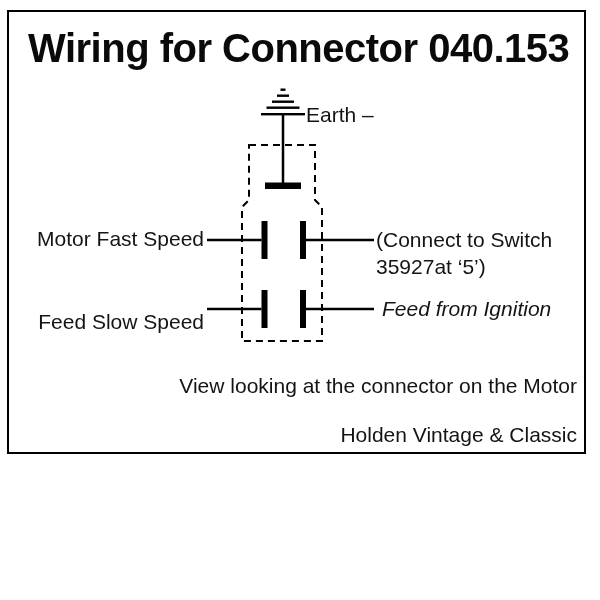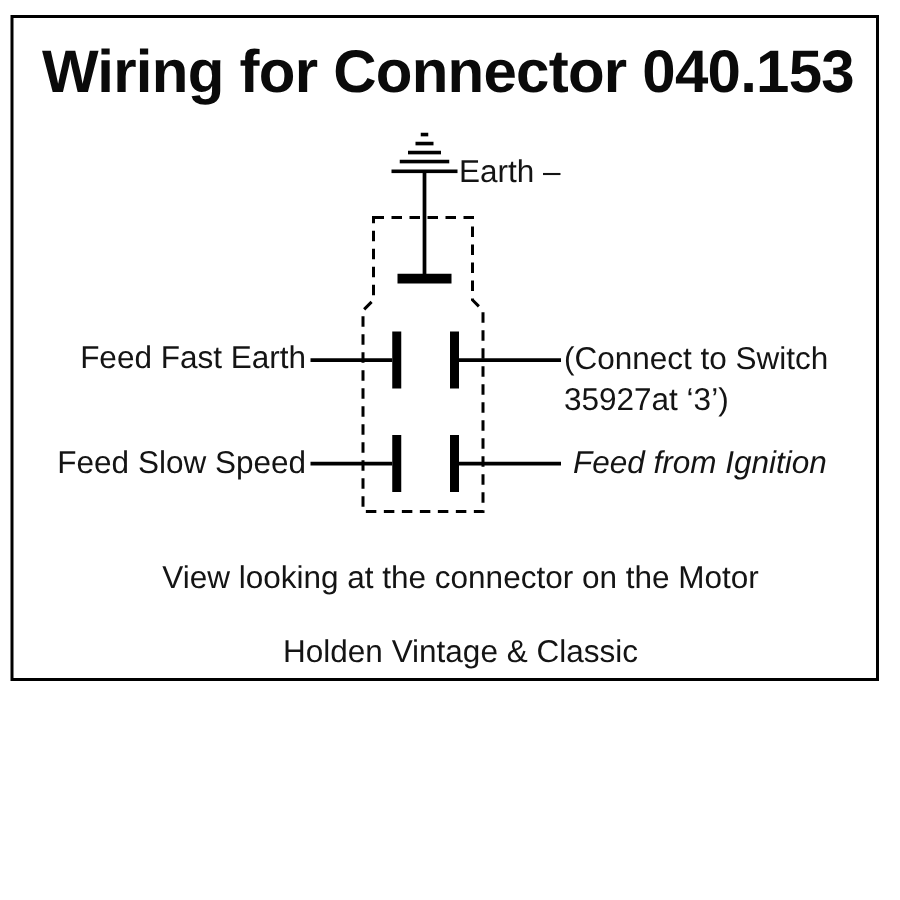--- a/index.html
+++ b/index.html
@@ -34,27 +34,27 @@
   }
   .lbl {
     position: absolute;
     font-size: 21px;
     line-height: 24px;
     color: #141414;
     white-space: nowrap;
   }
   .lbl-earth { left: 306px; top: 92px; margin-top: 11px; }
   .lbl-feed-fast  { left: 0; width: 204px; text-align: right; top: 227px; }
-  .lbl-feed-slow  { left: 0; width: 204px; text-align: right; top: 297px; padding-left: 32px; }
+  .lbl-feed-slow  { left: 0; width: 204px; text-align: right; top: 310px; padding-left: 32px; }
   .lbl-connect-switch { left: 376px; top: 226px; line-height: 27px; white-space: pre-line; }
   .lbl-feed-ignition  { left: 382px; top: 297px; font-style: italic; }
   .caption {
     position: absolute;
     left: 37px; width: 540px;
-    text-align: center;
+    text-align: right;
     font-size: 21px;
     line-height: 24px;
     color: #141414;
   }
   .caption-view  { top: 374px; }
   .caption-brand { top: 423px; }
 </style>
 </head>
 <body>
 
@@ -83,20 +83,20 @@
   <rect x="261.5" y="290" width="6" height="38" fill="#000000"></rect>
   <rect x="300" y="290" width="6" height="38" fill="#000000"></rect>
 
   <line x1="207" y1="240" x2="261.5" y2="240" stroke="#000000" stroke-width="2.5"></line>
   <line x1="306" y1="240" x2="374" y2="240" stroke="#000000" stroke-width="2.5"></line>
   <line x1="207" y1="309" x2="261.5" y2="309" stroke="#000000" stroke-width="2.5"></line>
   <line x1="306" y1="309" x2="374" y2="309" stroke="#000000" stroke-width="2.5"></line>
 </svg>
 
 <div class="lbl lbl-earth">Earth –</div>
-<div class="lbl lbl-feed-fast">Feed Fast Earth</div>
+<div class="lbl lbl-feed-fast">Motor Fast Speed</div>
 <div class="lbl lbl-feed-slow">Feed Slow Speed</div>
 <div class="lbl lbl-connect-switch">(Connect to Switch
-35927at ‘3’)</div>
+35927at ‘5’)</div>
 <div class="lbl lbl-feed-ignition">Feed from Ignition</div>
 
 <div class="caption caption-view">View looking at the connector on the Motor</div>
 <div class="caption caption-brand">Holden Vintage &amp; Classic</div>
 
 </body></html>

